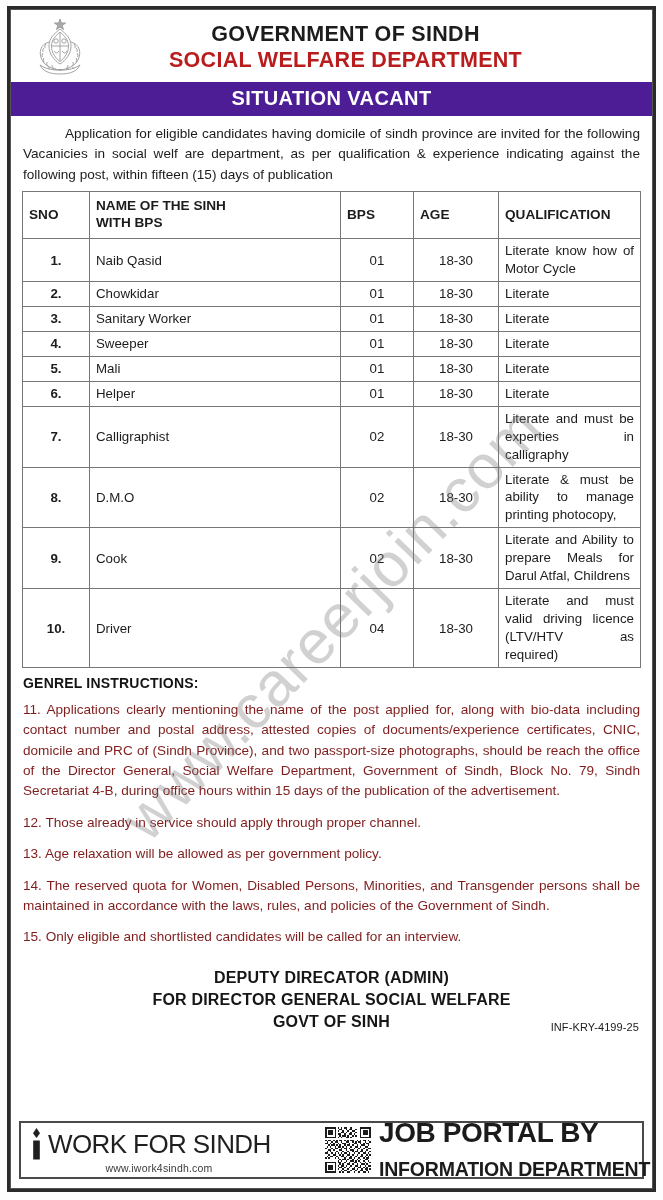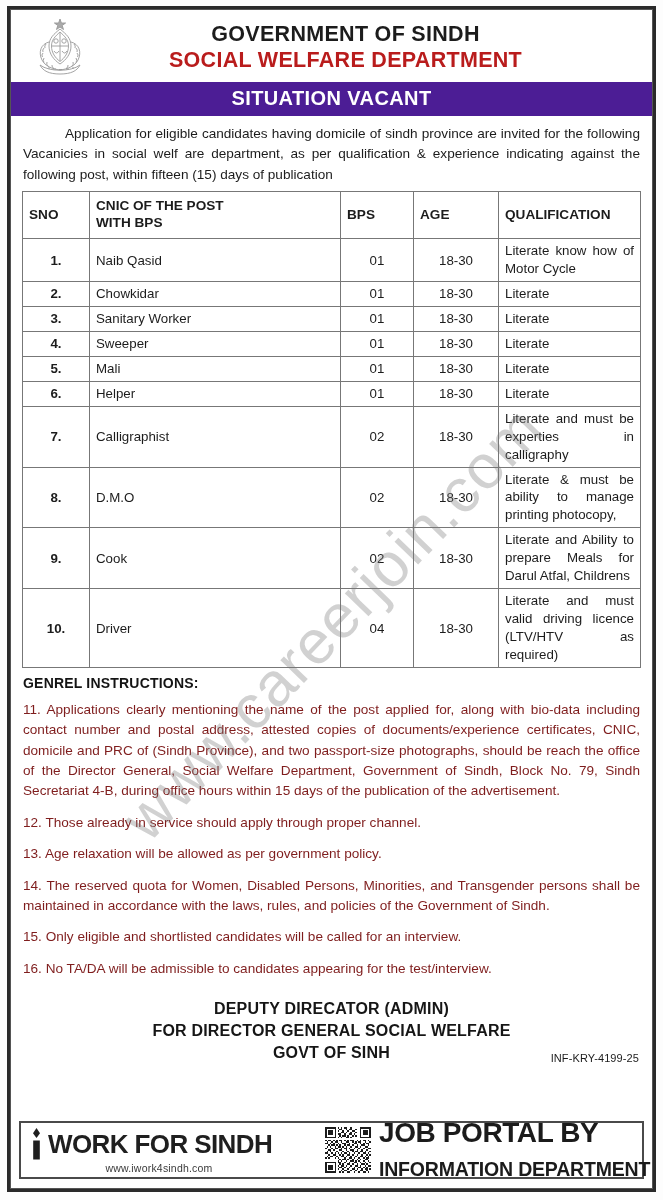--- a/index.html
+++ b/index.html
@@ -245,21 +245,21 @@
     gap: 2px;
   }
   .iwork-mark {
     position: relative;
     width: 19px;
     height: 34px;
     flex: 0 0 19px;
   }
   .iwork-text {
     font-size: 26px;
-    font-weight: bold;
+    font-weight: normal;
     letter-spacing: -0.6px;
     color: #1f1f1f;
     line-height: 1;
     white-space: nowrap;
   }
   .iwork-url {
     font-size: 10.5px;
     color: #3a3a3a;
     text-align: center;
     margin-top: 1px;
@@ -345,21 +345,21 @@
       <div class="banner">SITUATION VACANT</div>
 
       <div class="intro">Application for eligible candidates having domicile of sindh province are invited for the following Vacanicies in social welf are department, as per qualification &amp; experience indicating against the following post, within fifteen (15) days of publication</div>
 
       <div class="table-wrap">
         <table class="vacancy">
           <thead>
             <tr>
               <th class="col-sno">SNO</th>
               <th class="col-post">
-                <span>CNIC OF THE POST</span><br>
+                <span>NAME OF THE SINH</span><br>
                 <span>WITH BPS</span>
               </th>
               <th class="col-bps">BPS</th>
               <th class="col-age">AGE</th>
               <th class="col-qual">QUALIFICATION</th>
             </tr>
           </thead>
           <tbody id="vacancy-body">
               <tr>
                 <td class="col-sno">1.</td>
@@ -436,21 +436,20 @@
       </div>
 
       <div class="instructions">
         <div class="instr-heading">GENREL INSTRUCTIONS:</div>
         <div id="instructions-list">
             <div class="instr-item">11. Applications clearly mentioning the name of the post applied for, along with bio-data including contact number and postal address, attested copies of documents/experience certificates, CNIC, domicile and PRC of (Sindh Province), and two passport-size photographs, should be reach the office of the Director General, Social Welfare Department, Government of Sindh, Block No. 79, Sindh Secretariat 4-B, during office hours within 15 days of the publication of the advertisement.</div>
             <div class="instr-item">12. Those already in service should apply through proper channel.</div>
             <div class="instr-item">13. Age relaxation will be allowed as per government policy.</div>
             <div class="instr-item">14. The reserved quota for Women, Disabled Persons, Minorities, and Transgender persons shall be maintained in accordance with the laws, rules, and policies of the Government of Sindh.</div>
             <div class="instr-item">15. Only eligible and shortlisted candidates will be called for an interview.</div>
-            <div class="instr-item">16. No TA/DA will be admissible to candidates appearing for the test/interview.</div>
           </div>
       </div>
 
       <div class="signature">
         <div class="sig-line">DEPUTY DIRECATOR (ADMIN)</div>
         <div class="sig-line">FOR DIRECTOR GENERAL SOCIAL WELFARE</div>
         <div class="sig-line">GOVT OF SINH</div>
         <div class="ref-code">INF-KRY-4199-25</div>
       </div>
 

